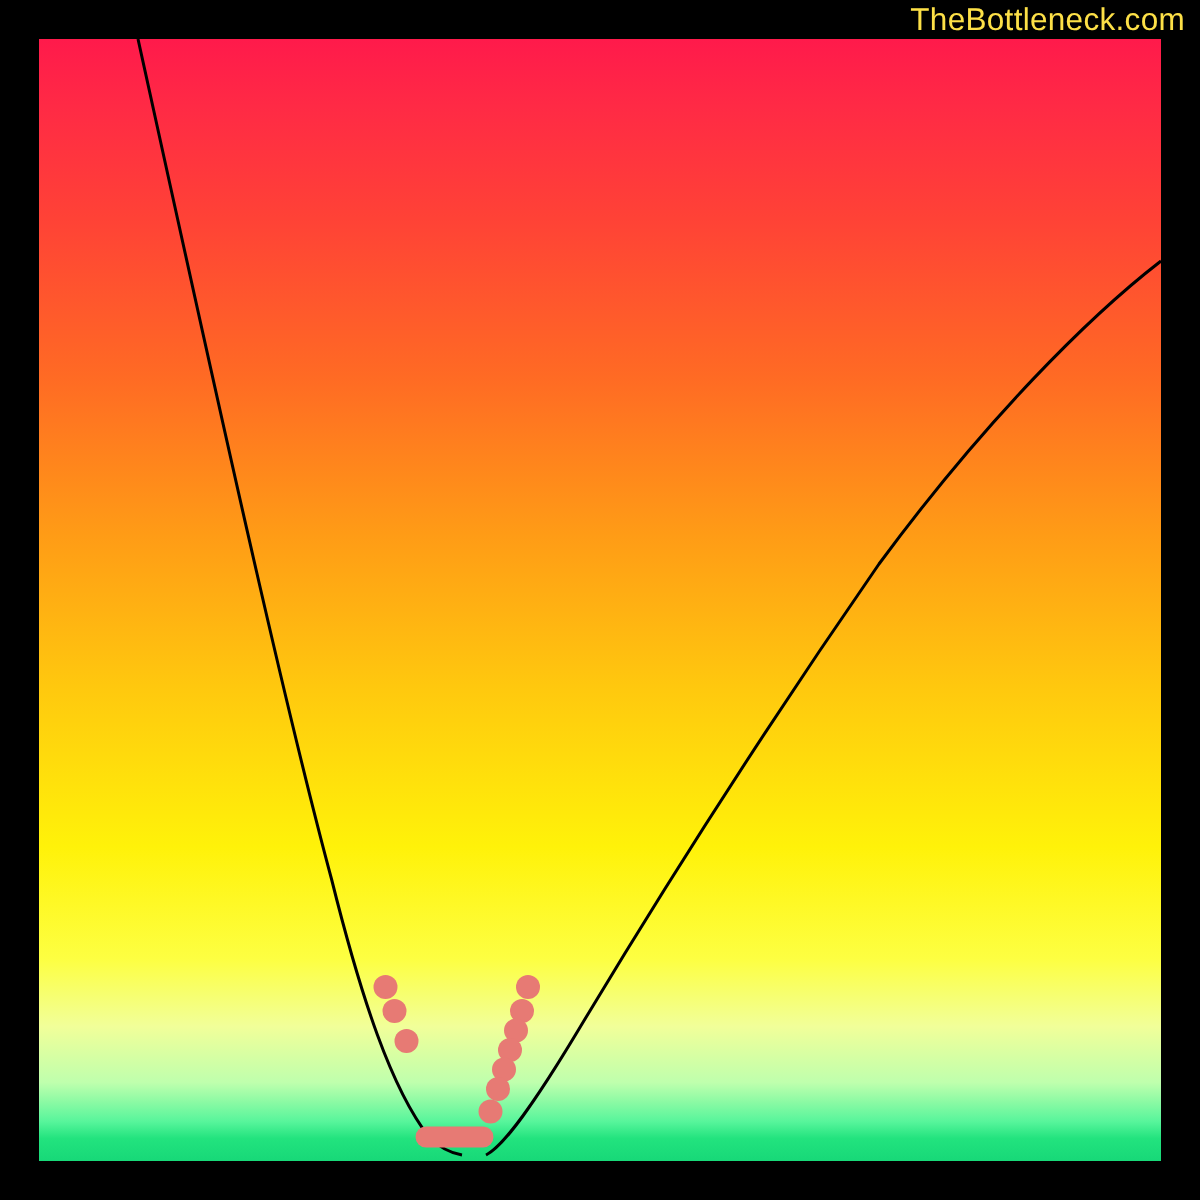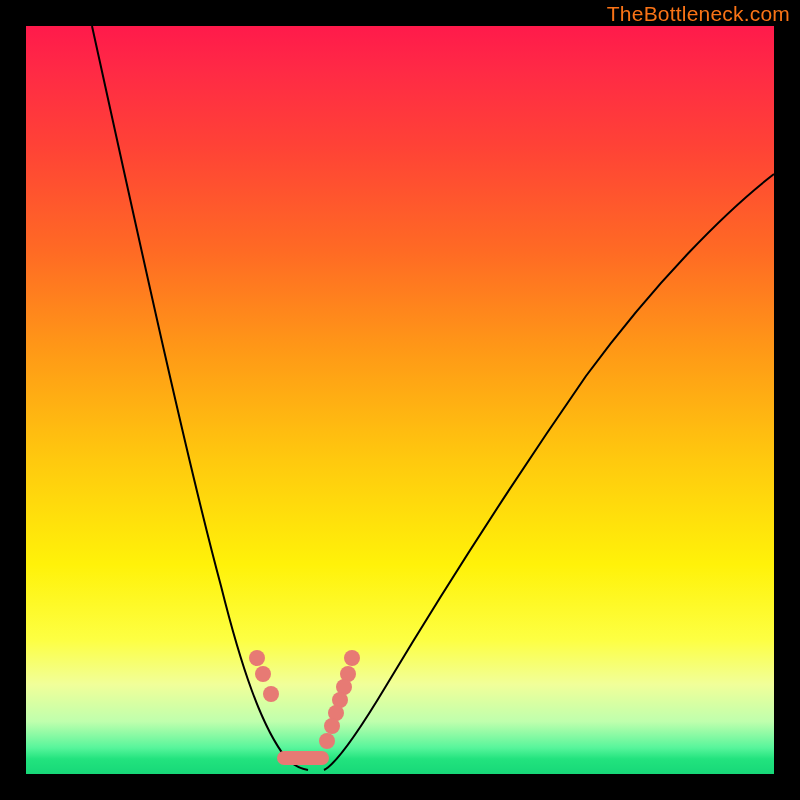--- a/index.html
+++ b/index.html
@@ -36,21 +36,21 @@
       #bfffad 93%,
       #57f59b 96.5%,
       #22e37e 98%,
       #17d878 100%
     );
   }
   .watermark {
     position: absolute;
     top: 2px;
     right: 10px;
-    color: #f97316;
+    color: #fde047;
     font-size: 21px;
     font-weight: 500;
     letter-spacing: 0.2px;
   }
   svg.curves {
     position: absolute;
     inset: 0;
     width: 748px;
     height: 748px;
   }

